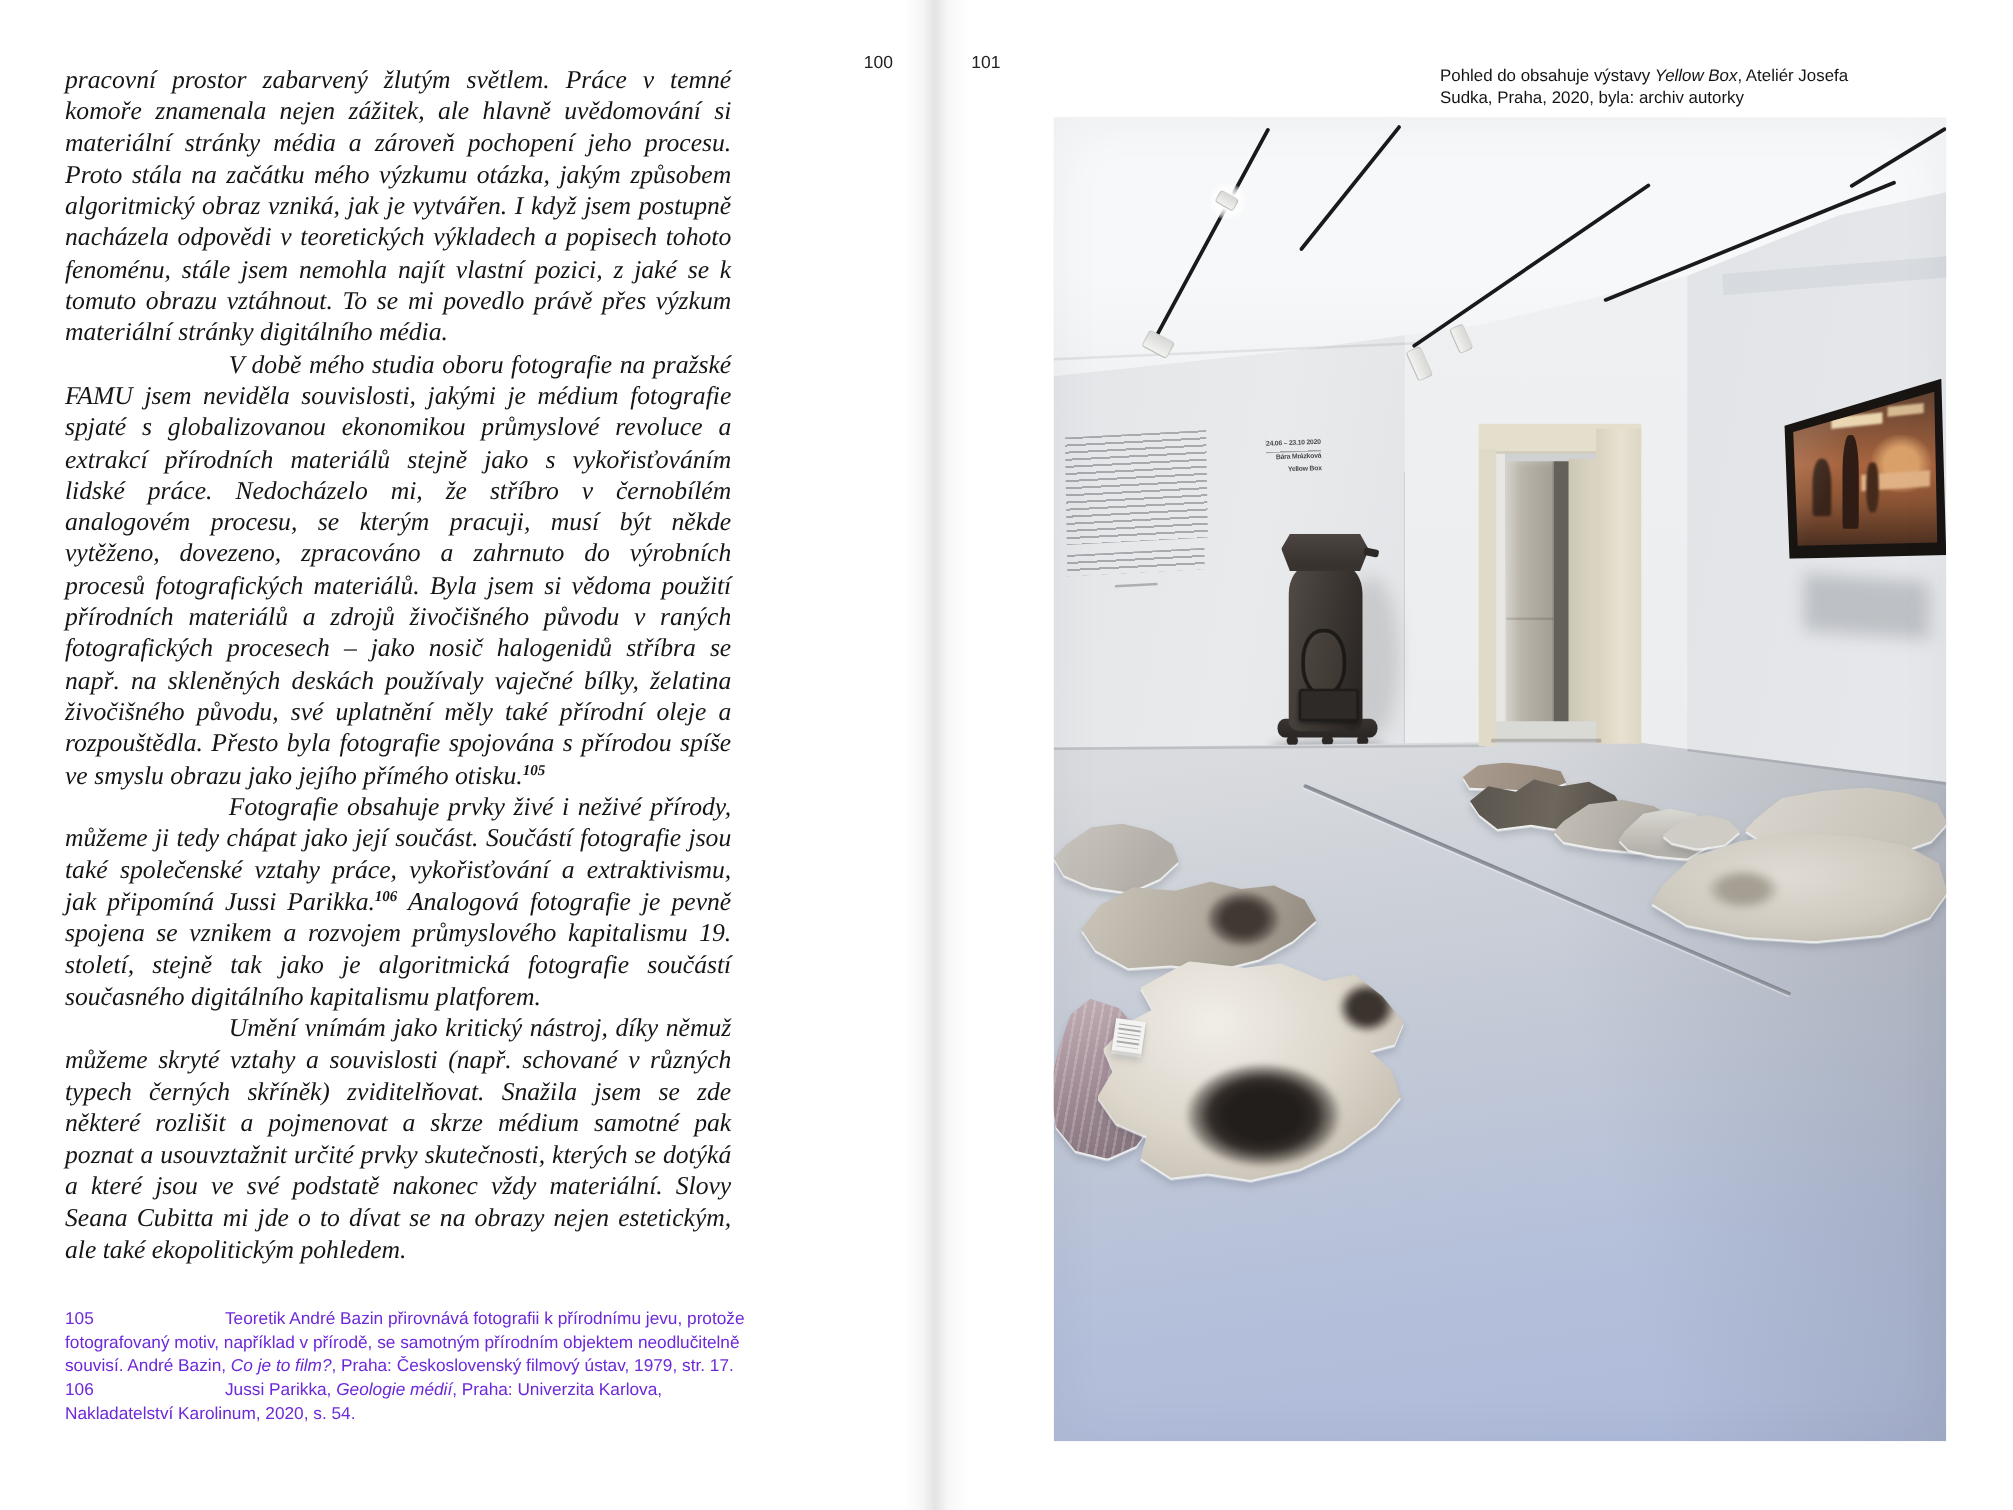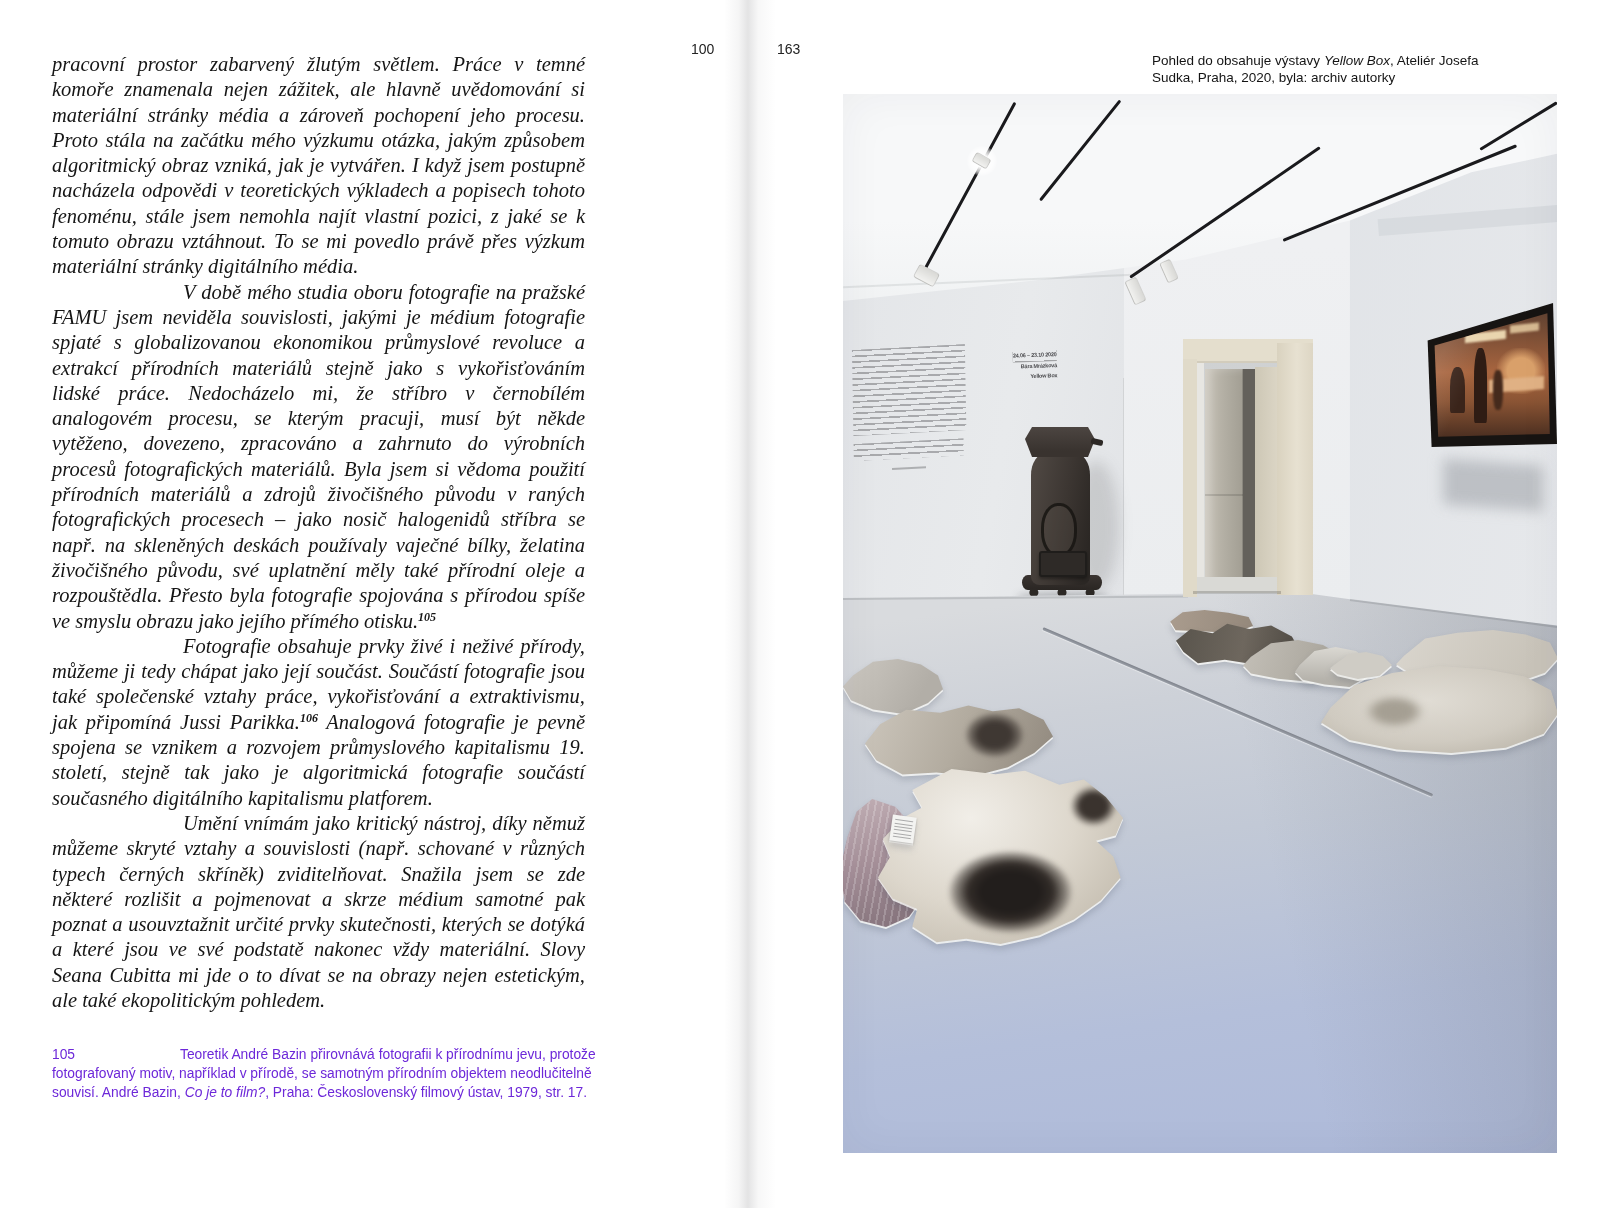--- a/index.html
+++ b/index.html
@@ -187,30 +187,31 @@
   .pG2 .blob{position:absolute;left:16%;top:30%;width:30%;height:45%;
        background:radial-gradient(closest-side,#a59f93 0 50%,transparent 85%);filter:blur(3px);}
   .pG3{left:487px;top:558px;width:62px;height:27px;}
   .pG3 .shape{clip-path:polygon(8% 45%,30% 8%,58% 0,85% 15%,100% 48%,80% 88%,45% 100%,12% 82%,0 60%);
        background:#cfccc5;}
 </style>
 </head>
 <body>
 
 <div id="pagenum-left" class="pagenum">100</div>
-<div id="pagenum-right" class="pagenum">163</div>
+<div id="pagenum-right" class="pagenum">101</div>
 
 <div id="body-text">
     <p><span>pracovní prostor zabarvený žlutým světlem. Práce v temné komoře znamenala nejen zážitek, ale hlavně uvědomování si materiální stránky média a zároveň pochopení jeho procesu. Proto stála na začátku mého výzkumu otázka, jakým způsobem algoritmický obraz vzniká, jak je vytvářen. I když jsem postupně nacházela odpovědi v teoretických výkladech a popisech tohoto fenoménu, stále jsem nemohla najít vlastní pozici, z jaké se k tomuto obrazu vztáhnout. To se mi povedlo právě přes výzkum materiální stránky digitálního média.</span></p>
     <p class="indent"><span>V době mého studia oboru fotografie na pražské FAMU jsem neviděla souvislosti, jakými je médium fotografie spjaté s globalizovanou ekonomikou průmyslové revoluce a extrakcí přírodních materiálů stejně jako s vykořisťováním lidské práce. Nedocházelo mi, že stříbro v černobílém analogovém procesu, se kterým pracuji, musí být někde vytěženo, dovezeno, zpracováno a zahrnuto do výrobních procesů fotografických materiálů. Byla jsem si vědoma použití přírodních materiálů a zdrojů živočišného původu v raných fotografických procesech – jako nosič halogenidů stříbra se např. na skleněných deskách používaly vaječné bílky, želatina živočišného původu, své uplatnění měly také přírodní oleje a rozpouštědla. Přesto byla fotografie spojována s přírodou spíše ve smyslu obrazu jako jejího přímého otisku.</span><span class="bsup">105</span></p>
     <p class="indent"><span>Fotografie obsahuje prvky živé i neživé přírody, můžeme ji tedy chápat jako její součást. Součástí fotografie jsou také společenské vztahy práce, vykořisťování a extraktivismu, jak připomíná Jussi Parikka.</span><span class="bsup">106</span><span> Analogová fotografie je pevně spojena se vznikem a rozvojem průmyslového kapitalismu 19. století, stejně tak jako je algoritmická fotografie součástí současného digitálního kapitalismu platforem.</span></p>
     <p class="indent"><span>Umění vnímám jako kritický nástroj, díky němuž můžeme skryté vztahy a souvislosti (např. schované v různých typech černých skříněk) zviditelňovat. Snažila jsem se zde některé rozlišit a pojmenovat a skrze médium samotné pak poznat a usouvztažnit určité prvky skutečnosti, kterých se dotýká a které jsou ve své podstatě nakonec vždy materiální. Slovy Seana Cubitta mi jde o to dívat se na obrazy nejen estetickým, ale také ekopolitickým pohledem.</span></p>
   </div>
 <div id="footnotes">
     <p><span class="num">105</span><span>Teoretik André Bazin přirovnává fotografii k přírodnímu jevu, protože fotografovaný motiv, například v přírodě, se samotným přírodním objektem neodlučitelně souvisí. André Bazin, </span><i>Co je to film?</i><span>, Praha: Československý filmový ústav, 1979, str. 17.</span></p>
+    <p><span class="num">106</span><span>Jussi Parikka, </span><i>Geologie médií</i><span>, Praha: Univerzita Karlova, Nakladatelství Karolinum, 2020, s. 54.</span></p>
   </div>
 
 <div id="gutter"></div>
 
 <div id="caption"><span>Pohled do obsahuje výstavy </span><i>Yellow Box</i><span>, Ateliér Josefa Sudka, Praha, 2020, byla: archiv autorky</span></div>
 
 <div id="photo">
   <div class="left-wall"></div>
   <div class="back-wall"></div>
   <div class="right-wall"></div>

